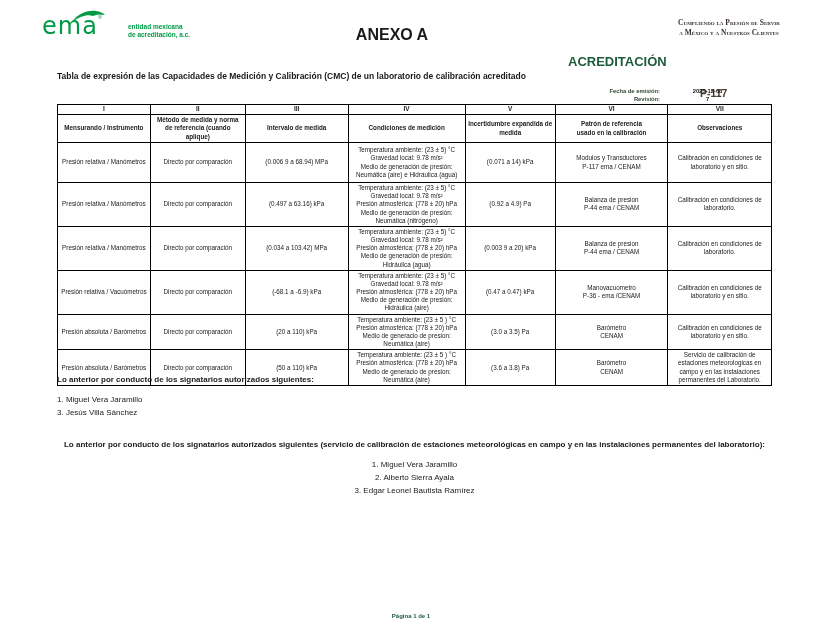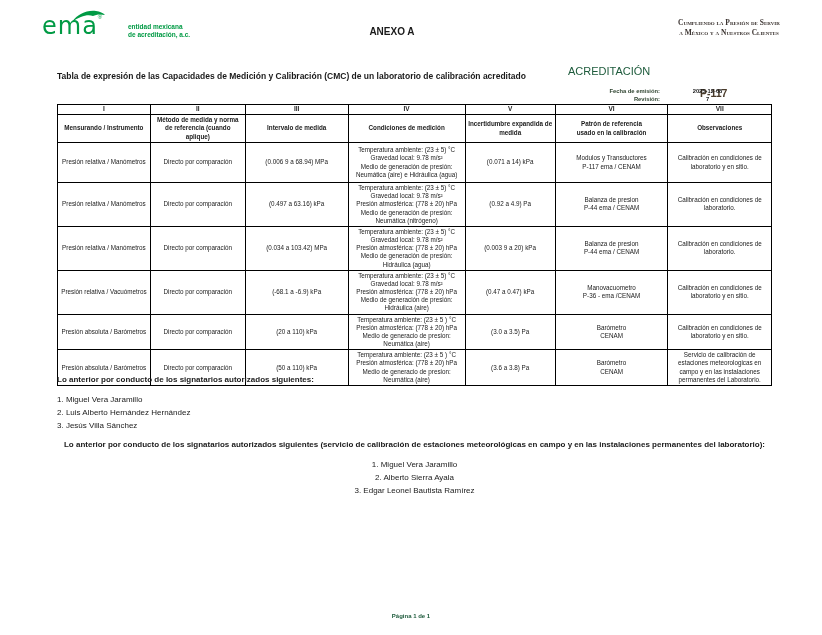--- a/index.html
+++ b/index.html
@@ -13,28 +13,28 @@
   }
 
   
   .logo-block { position: absolute; left: 42px; top: 14px; display: flex; align-items: flex-start; }
   .logo-mark { position: relative; width: 78px; }
   .logo-bird { position: absolute; left: 28px; top: -4px; }
   .logo-word { font-size: 24px; font-weight: normal; color: #009A44; letter-spacing: 1px; line-height: 1; font-family: "DejaVu Sans", sans-serif; }
   .logo-reg { font-size: 6px; color: #009A44; vertical-align: top; }
   .logo-tagline { margin-left: 8px; margin-top: 9px; font-size: 6.5px; font-weight: bold; color: #009A44; line-height: 1.25; }
 
-  .anexo-title { position: absolute; left: 0; top: 26px; width: 784px; text-align: center; font-size: 10px; font-weight: bold; color: #1a1a1a; }
+  .anexo-title { position: absolute; left: 0; top: 26px; width: 784px; text-align: center; font-size: 16px; font-weight: bold; color: #1a1a1a; }
 
   .motto { position: absolute; right: 8px; top: 18px; width: 170px; text-align: center;
            font-family: "Liberation Serif", serif; font-variant: small-caps; font-weight: bold;
            font-size: 7.5px; line-height: 1.35; color: #3B3330; }
 
   .doc-title { position: absolute; left: 57px; top: 71px; width: 505px; font-size: 8.5px; font-weight: bold; }
-  .acreditacion-label { position: absolute; left: 568px; top: 65px; font-size: 11px; font-weight: normal; color: #1E5B3C; }
+  .acreditacion-label { position: absolute; left: 568px; top: 54px; font-size: 13px; font-weight: bold; color: #1E5B3C; }
   .acreditacion-number { position: absolute; left: 700px; top: 87px; font-size: 10.5px; font-weight: bold; color: #4A3B2A; }
 
   .meta { position: absolute; left: 560px; top: 87px; width: 215px; font-size: 5.8px; font-weight: bold; }
   .meta-row { display: flex; line-height: 1.45; }
   .meta-label { width: 100px; text-align: right; color: #2f4430; }
   .meta-value { width: 95px; text-align: center; color: #1a1a1a; }
 
   
   .cmc-table { position: absolute; left: 57px; top: 104px; width: 715px;
                border-collapse: collapse; table-layout: fixed; }
@@ -205,21 +205,20 @@
 CENAM</td>
       <td>Servicio de calibración de estaciones meteorologicas en campo y en las instalaciones permanentes del Laboratorio.</td>
     </tr>
   </tbody>
 </table>
 
 <div class="sig-block" style="top: 375px;">
   <div class="sig-intro">Lo anterior por conducto de los signatarios autorizados siguientes:</div>
   <ul class="sig-names">
     <li>1. Miguel Vera Jaramillo</li>
-    <li>2. Luis Alberto Hernández Hernández</li>
     <li>3. Jesús Villa Sánchez</li>
   </ul>
 </div>
 
 <div class="sig-block" style="top: 440px; text-align: center;">
   <div class="sig-intro">Lo anterior por conducto de los signatarios autorizados siguientes (servicio de calibración de estaciones meteorológicas en campo y en las instalaciones permanentes del laboratorio):</div>
   <ul class="sig-names">
     <li>1. Miguel Vera Jaramillo</li>
     <li>2. Alberto Sierra Ayala</li>
     <li>3. Edgar Leonel Bautista Ramírez</li>

